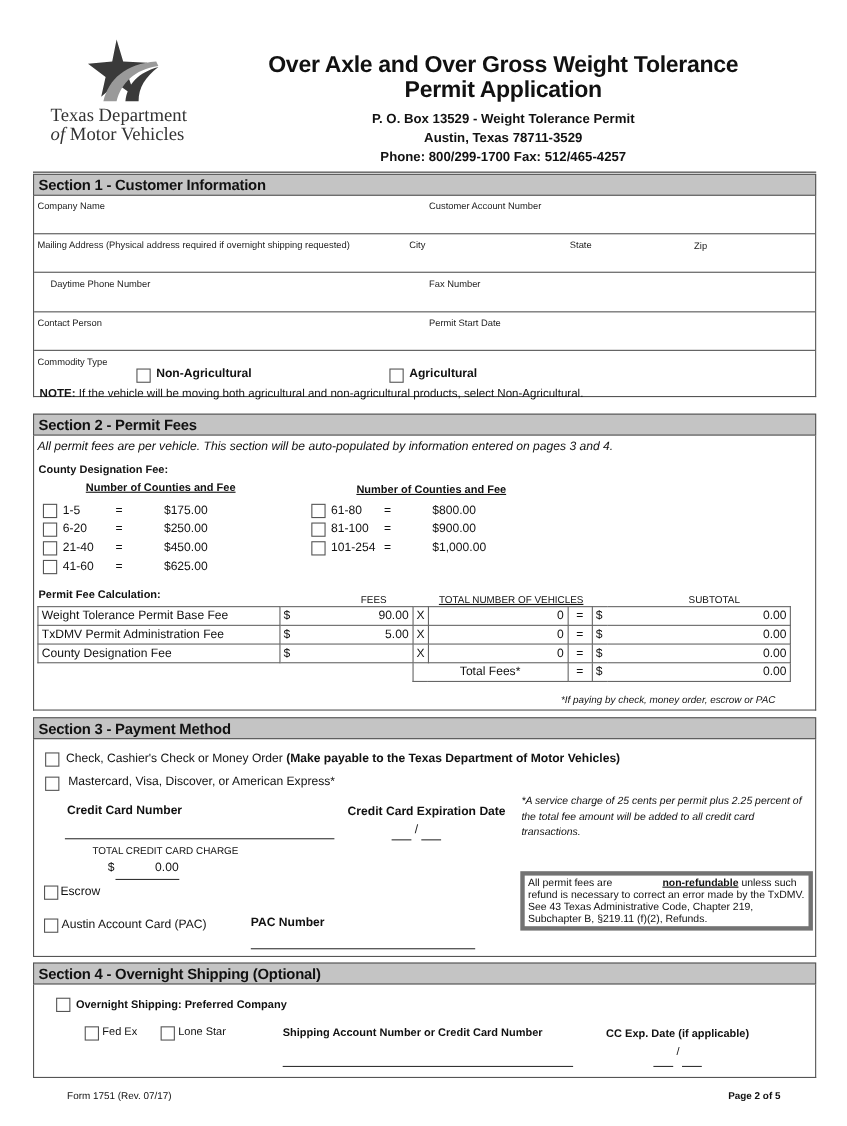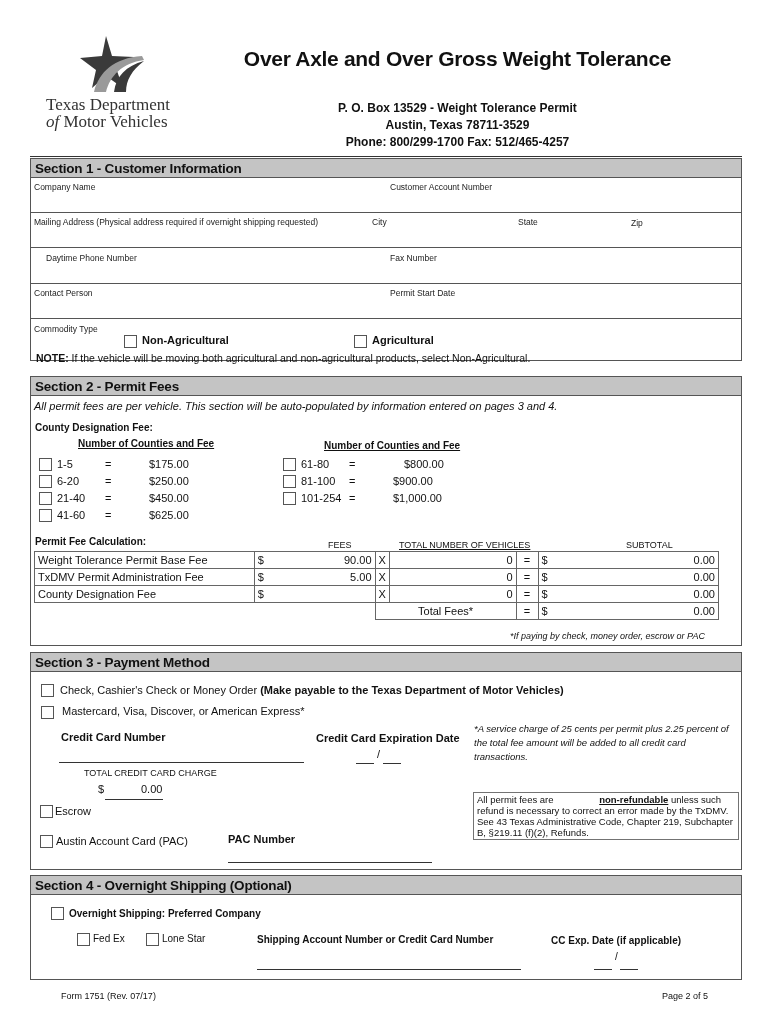--- a/index.html
+++ b/index.html
@@ -24,37 +24,38 @@
   .txt10 { font-size: 10px; white-space: nowrap; }
   .txt9 { font-size: 9px; white-space: nowrap; padding-left: 16px; }
   .ital { font-style: italic; }
   .u { text-decoration: underline; padding-left: 43px; }
   .uline { border-bottom: 1px solid #333; height: 0; }
 
   table.fee { border-collapse: collapse; font-size: 11px; }
   table.fee td { border: 1px solid #666; height: 17px; padding: 0 3px; white-space: nowrap; box-sizing: border-box; }
   .r { text-align: right; }
   .c { text-align: center; }
-  .notice { border: 1px solid #737373; font-size: 9.5px; line-height: 11px; padding: 1px 3px; box-sizing: border-box; }
+  .notice { border: 4px solid #737373; font-size: 9.5px; line-height: 11px; padding: 1px 3px; box-sizing: border-box; }
 </style>
 </head>
 <body>
 
 <div class="abs" style="left:44px; top:30px; width:130px; height:100px;">
   <svg width="130" height="70" viewBox="0 0 130 70" style="position:absolute; left:0; top:0;">
     <polygon points="62,6 68,26 90,27 72,38 79,58 62,46 48,58 52,40 36,28 58,26" fill="#3a3a3a"></polygon>
     <path d="M50,62 C55,42 70,28 98,26 L100,30 C78,33 66,46 62,62 Z" fill="#9a9a9a"></path>
     <path d="M70,62 C72,46 82,36 100,31 C88,40 82,50 82,62 Z" fill="#3a3a3a"></path>
   </svg>
   <div class="abs logo-text" style="left:2px; top:66px;">Texas Department</div>
   <div class="abs logo-text" style="left:2px; top:83px;"><i>of</i><span> Motor Vehicles</span></div>
 </div>
 
 <div class="abs title" style="left:200px; top:47px; width:515px;">
   <div>Over Axle and Over Gross Weight Tolerance</div>
+  <div>Permit Application</div>
 </div>
 <div class="abs sub" style="left:200px; top:100px; width:515px;">
   <div>P. O. Box 13529 - Weight Tolerance Permit</div>
   <div>Austin, Texas 78711-3529</div>
   <div>Phone: 800/299-1700  Fax: 512/465-4257</div>
 </div>
 <div class="abs hline" style="left:30px; top:156px; width:712px; border-top:1.5px solid #333;"></div>
 
 <div class="abs sec-head" style="left:30px; top:158px; width:712px;">Section 1 - Customer Information</div>
 <div class="abs sec-box" style="left:30px; top:178px; width:712px; height:183px;">
@@ -126,21 +127,21 @@
         <div class="abs txt11" style="left:18px;top:0;">41-60</div>
         <div class="abs txt11" style="left:66px;top:0;">=</div>
         <div class="abs txt11" style="left:110px;top:0;">$625.00</div>
       </div>
     </div>
   <div id="right-opts">
       <div class="abs" style="left: 252px; top: 62px;">
         <div class="abs cb" style="left:0;top:0;"></div>
         <div class="abs txt11" style="left:18px;top:0;">61-80</div>
         <div class="abs txt11" style="left:66px;top:0;">=</div>
-        <div class="abs txt11" style="left:121px;top:0;">$800.00</div>
+        <div class="abs txt11" style="left:110px;top:0;">$800.00</div>
       </div>
       <div class="abs" style="left: 252px; top: 79px;">
         <div class="abs cb" style="left:0;top:0;"></div>
         <div class="abs txt11" style="left:18px;top:0;">81-100</div>
         <div class="abs txt11" style="left:66px;top:0;">=</div>
         <div class="abs txt11" style="left:110px;top:0;">$900.00</div>
       </div>
       <div class="abs" style="left: 252px; top: 96px;">
         <div class="abs cb" style="left:0;top:0;"></div>
         <div class="abs txt11" style="left:18px;top:0;">101-254</div>
@@ -254,13 +255,13 @@
   <div class="abs txt10 bold" style="left:226px; top:39px;">Shipping Account Number or Credit Card Number</div>
   <div class="abs uline" style="left:226px; top:74px; width:264px;"></div>
 
   <div class="abs txt10 bold" style="left:520px; top:40px;">CC Exp. Date (if applicable)</div>
   <div class="abs uline" style="left:563px; top:74px; width:18px;"></div>
   <div class="abs txt10" style="left:584px; top:56px;">/</div>
   <div class="abs uline" style="left:589px; top:74px; width:18px;"></div>
 </div>
 
 <div class="abs txt9 narrow" style="left:45px; top:991px;">Form 1751 (Rev. 07/17)</div>
-<div class="abs txt9 narrow" style="left:646px; top:991px;">Page 2 of 5</div>
+<div class="abs txt9 narrow" style="left:646px; top:991px;font-weight:bold;">Page 2 of 5</div>
 
 </body></html>

